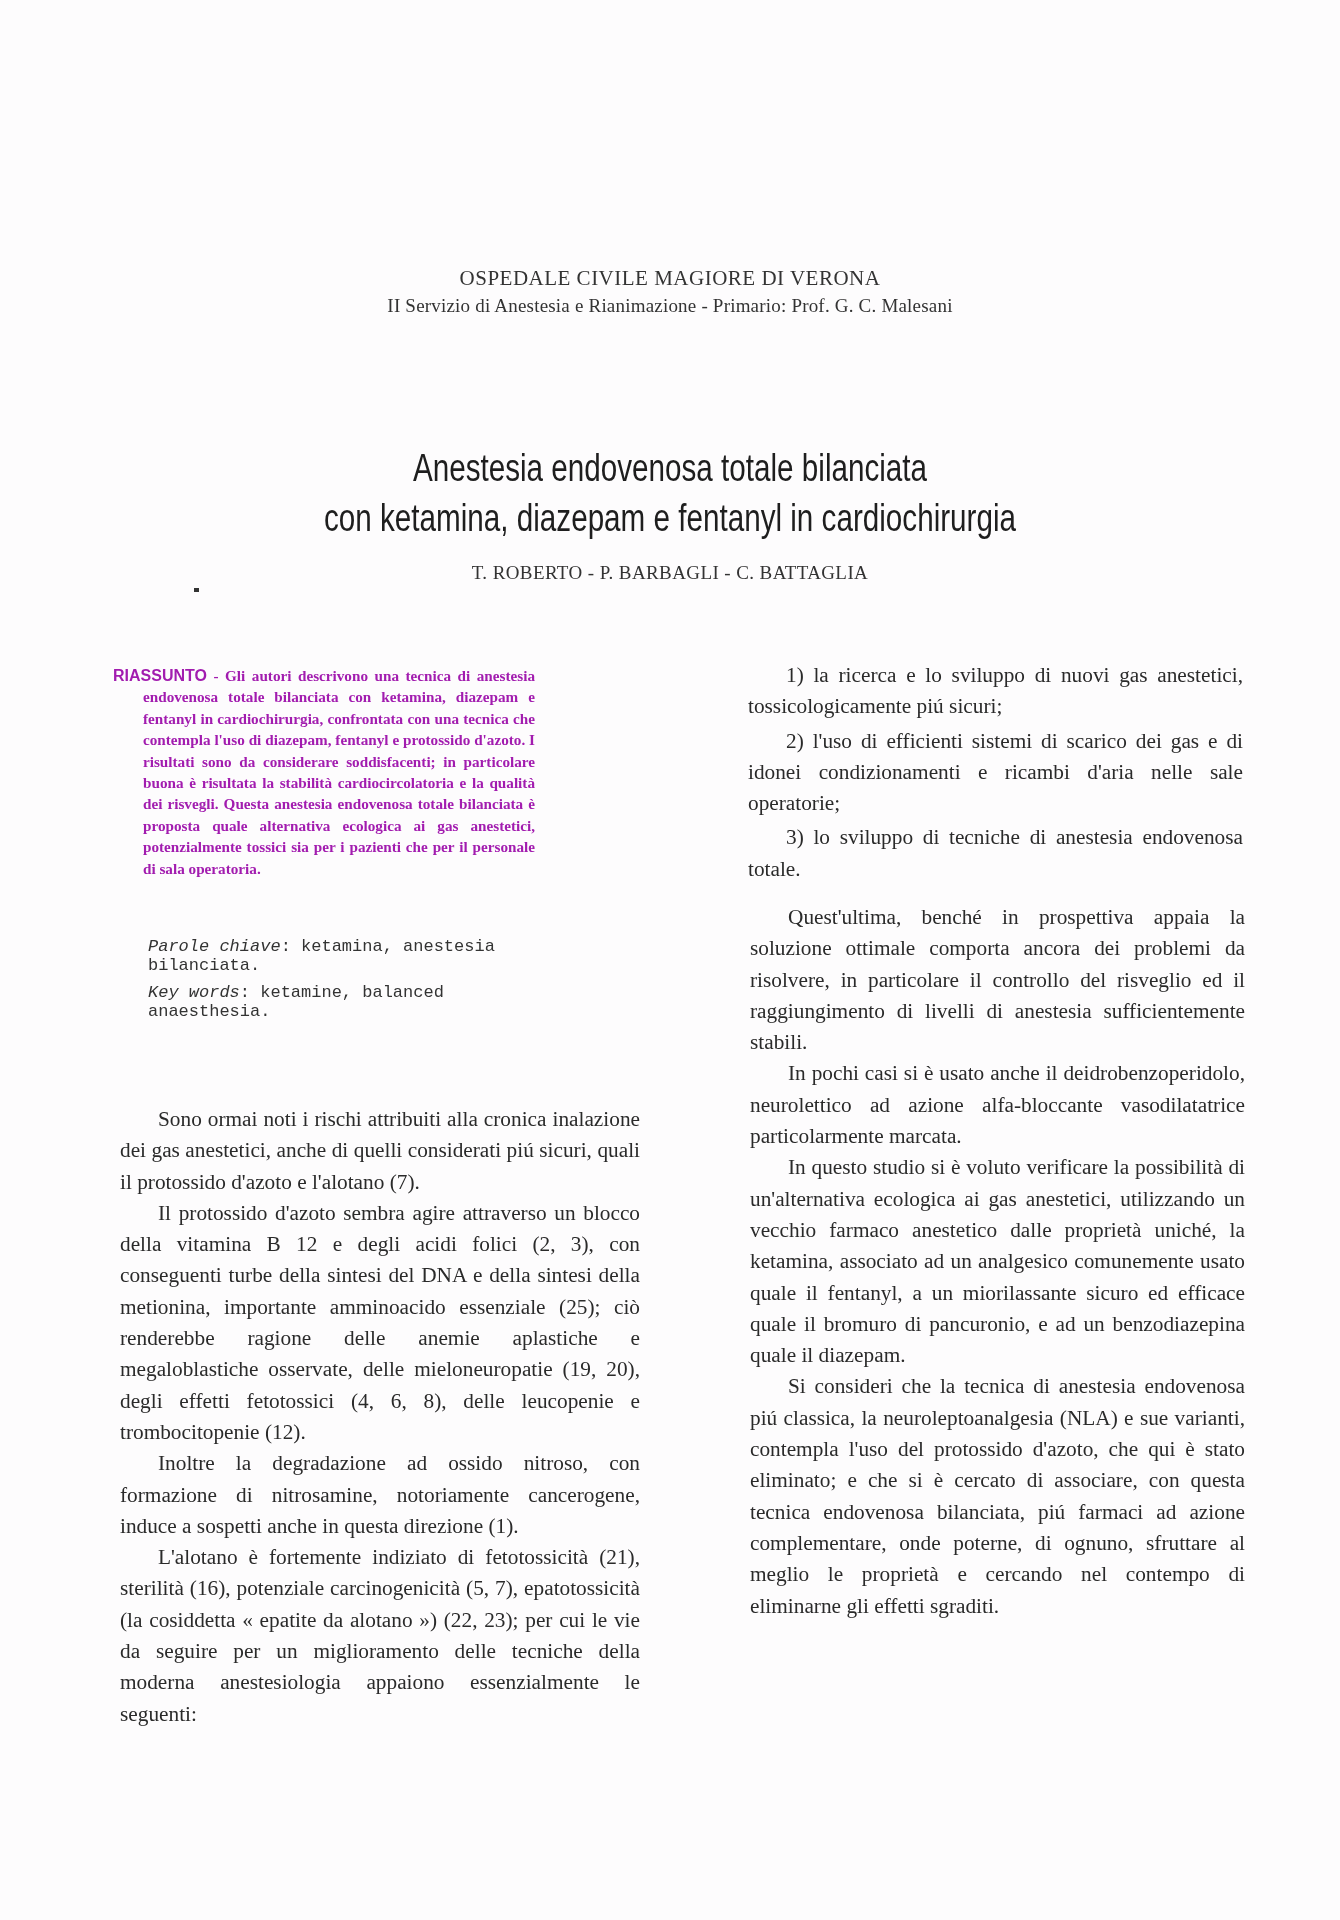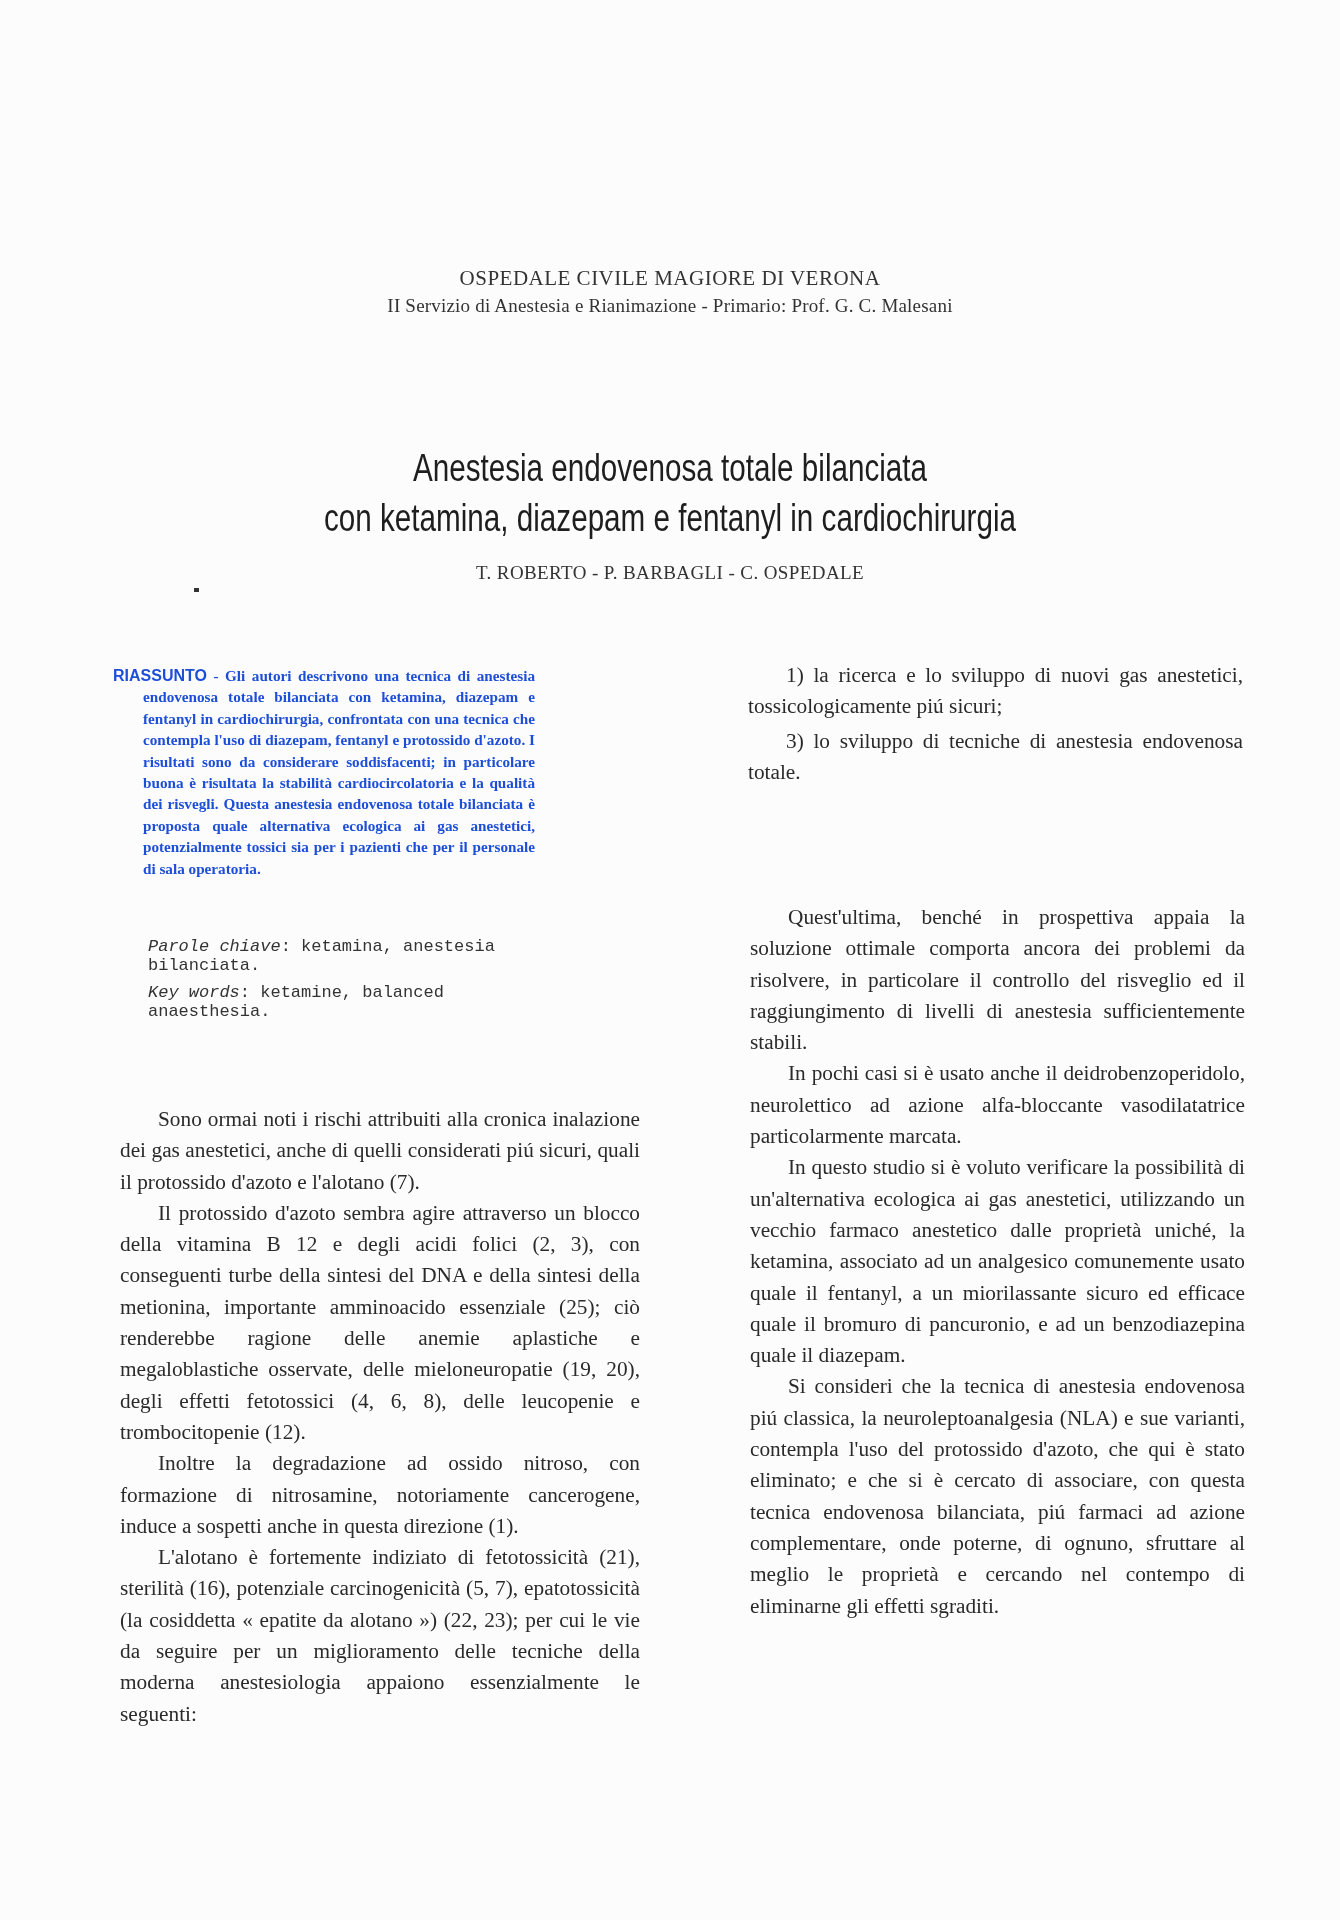--- a/index.html
+++ b/index.html
@@ -5,21 +5,21 @@
   html,body{margin:0;padding:0;}
   body{width:1340px;height:1920px;background:#fdfcfd;position:relative;overflow:hidden;color:#2a2a2a;font-family:"DejaVu Serif","Liberation Serif",serif;}
   .abs{position:absolute;}
   .hdr{left:0;width:1340px;text-align:center;font-family:"Liberation Serif",serif;color:#333;}
   .hdr1{top:266px;font-size:21px;letter-spacing:0.5px;}
   .hdr2{top:295px;font-size:19px;letter-spacing:0.2px;}
   .title{left:0;width:1340px;text-align:center;font-family:"Liberation Sans",sans-serif;font-size:38px;color:#1e1e1e;transform:scaleX(0.78);transform-origin:center;line-height:56px;}
   .t1{top:440px;}
   .t2{top:490px;}
   .authors{top:562px;left:0;width:1340px;text-align:center;font-family:"Liberation Serif",serif;font-size:19px;color:#333;letter-spacing:0.4px;}
-  .abstract{left:113px;top:665px;width:422px;font-family:"Liberation Serif",serif;font-weight:bold;font-size:15.2px;line-height:21.4px;text-align:justify;color:#1d4ed8;}
+  .abstract{left:113px;top:665px;width:422px;font-family:"Liberation Serif",serif;font-weight:bold;font-size:15.2px;line-height:21.4px;text-align:justify;color:#a21caf;}
   .abstract .lead{font-family:"Liberation Sans",sans-serif;font-weight:bold;font-size:16px;}
   .abstract p{margin:0;text-indent:-30px;padding-left:30px;}
   .kw{left:148px;width:420px;font-family:Liberation Mono, monospace;font-size:17px;color:#333;}
   .kw1{top:937px;}
   .kw2{top:983px;}
   .kw i{font-style:italic;}
   .col{font-family:"Liberation Serif",serif;font-size:21.3px;line-height:31.3px;text-align:justify;color:#2a2a2a;}
   .col p{margin:0;text-indent:38px;}
   .left-body{left:120px;top:1104px;width:520px;}
   .right-top{left:748px;top:660px;width:495px;}
@@ -29,39 +29,40 @@
 </style>
 </head>
 <body>
 
 <div class="abs hdr hdr1">OSPEDALE CIVILE MAGIORE DI VERONA</div>
 <div class="abs hdr hdr2">II Servizio di Anestesia e Rianimazione - Primario: Prof. G. C. Malesani</div>
 
 <div class="abs title t1">Anestesia endovenosa totale bilanciata</div>
 <div class="abs title t2">con ketamina, diazepam e fentanyl in cardiochirurgia</div>
 
-<div class="abs authors">T. ROBERTO - P. BARBAGLI - C. OSPEDALE</div>
+<div class="abs authors">T. ROBERTO - P. BARBAGLI - C. BATTAGLIA</div>
 <div class="abs mark"></div>
 
 <div class="abs abstract">
   <p><span class="lead">RIASSUNTO</span><span> - Gli autori descrivono una tecnica di anestesia endovenosa totale bilanciata con ketamina, diazepam e fentanyl in cardiochirurgia, confrontata con una tecnica che contempla l'uso di diazepam, fentanyl e protossido d'azoto. I risultati sono da considerare soddisfacenti; in particolare buona è risultata la stabilità cardiocircolatoria e la qualità dei risvegli. Questa anestesia endovenosa totale bilanciata è proposta quale alternativa ecologica ai gas anestetici, potenzialmente tossici sia per i pazienti che per il personale di sala operatoria.</span></p>
 </div>
 
 <div class="abs kw kw1"><i>Parole chiave</i><span>: ketamina, anestesia bilanciata.</span></div>
 <div class="abs kw kw2"><i>Key words</i><span>: ketamine, balanced anaesthesia.</span></div>
 
 <div class="abs col left-body">
   <p>Sono ormai noti i rischi attribuiti alla cronica inalazione dei gas anestetici, anche di quelli considerati piú sicuri, quali il protossido d'azoto e l'alotano (7).</p>
   <p>Il protossido d'azoto sembra agire attraverso un blocco della vitamina B 12 e degli acidi folici (2, 3), con conseguenti turbe della sintesi del DNA e della sintesi della metionina, importante amminoacido essenziale (25); ciò renderebbe ragione delle anemie aplastiche e megaloblastiche osservate, delle mieloneuropatie (19, 20), degli effetti fetotossici (4, 6, 8), delle leucopenie e trombocitopenie (12).</p>
   <p>Inoltre la degradazione ad ossido nitroso, con formazione di nitrosamine, notoriamente cancerogene, induce a sospetti anche in questa direzione (1).</p>
   <p>L'alotano è fortemente indiziato di fetotossicità (21), sterilità (16), potenziale carcinogenicità (5, 7), epatotossicità (la cosiddetta « epatite da alotano ») (22, 23); per cui le vie da seguire per un miglioramento delle tecniche della moderna anestesiologia appaiono essenzialmente le seguenti:</p>
 </div>
 
 <div class="abs col right-top">
   <p>1) la ricerca e lo sviluppo di nuovi gas anestetici, tossicologicamente piú sicuri;</p>
+  <p>2) l'uso di efficienti sistemi di scarico dei gas e di idonei condizionamenti e ricambi d'aria nelle sale operatorie;</p>
   <p>3) lo sviluppo di tecniche di anestesia endovenosa totale.</p>
 </div>
 
 <div class="abs col right-body">
   <p>Quest'ultima, benché in prospettiva appaia la soluzione ottimale comporta ancora dei problemi da risolvere, in particolare il controllo del risveglio ed il raggiungimento di livelli di anestesia sufficientemente stabili.</p>
   <p>In pochi casi si è usato anche il deidrobenzoperidolo, neurolettico ad azione alfa-bloccante vasodilatatrice particolarmente marcata.</p>
   <p>In questo studio si è voluto verificare la possibilità di un'alternativa ecologica ai gas anestetici, utilizzando un vecchio farmaco anestetico dalle proprietà uniché, la ketamina, associato ad un analgesico comunemente usato quale il fentanyl, a un miorilassante sicuro ed efficace quale il bromuro di pancuronio, e ad un benzodiazepina quale il diazepam.</p>
   <p>Si consideri che la tecnica di anestesia endovenosa piú classica, la neuroleptoanalgesia (NLA) e sue varianti, contempla l'uso del protossido d'azoto, che qui è stato eliminato; e che si è cercato di associare, con questa tecnica endovenosa bilanciata, piú farmaci ad azione complementare, onde poterne, di ognuno, sfruttare al meglio le proprietà e cercando nel contempo di eliminarne gli effetti sgraditi.</p>
 </div>
 

